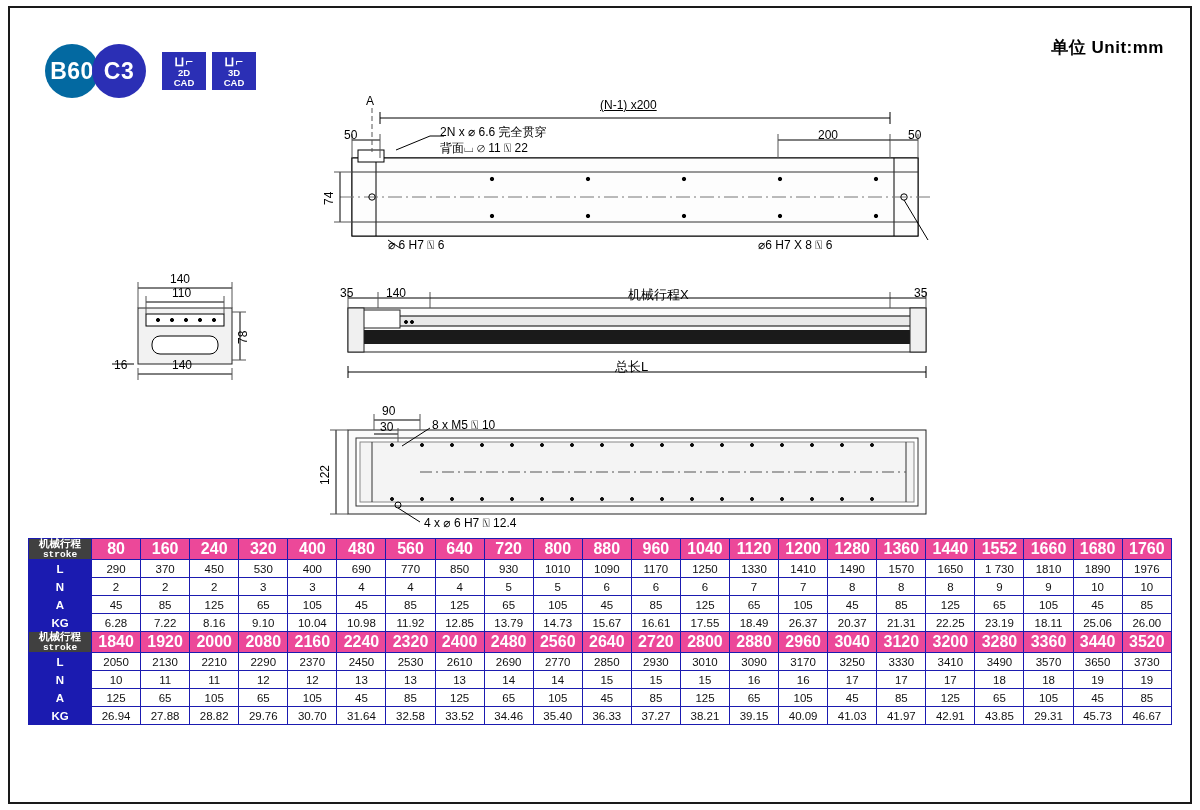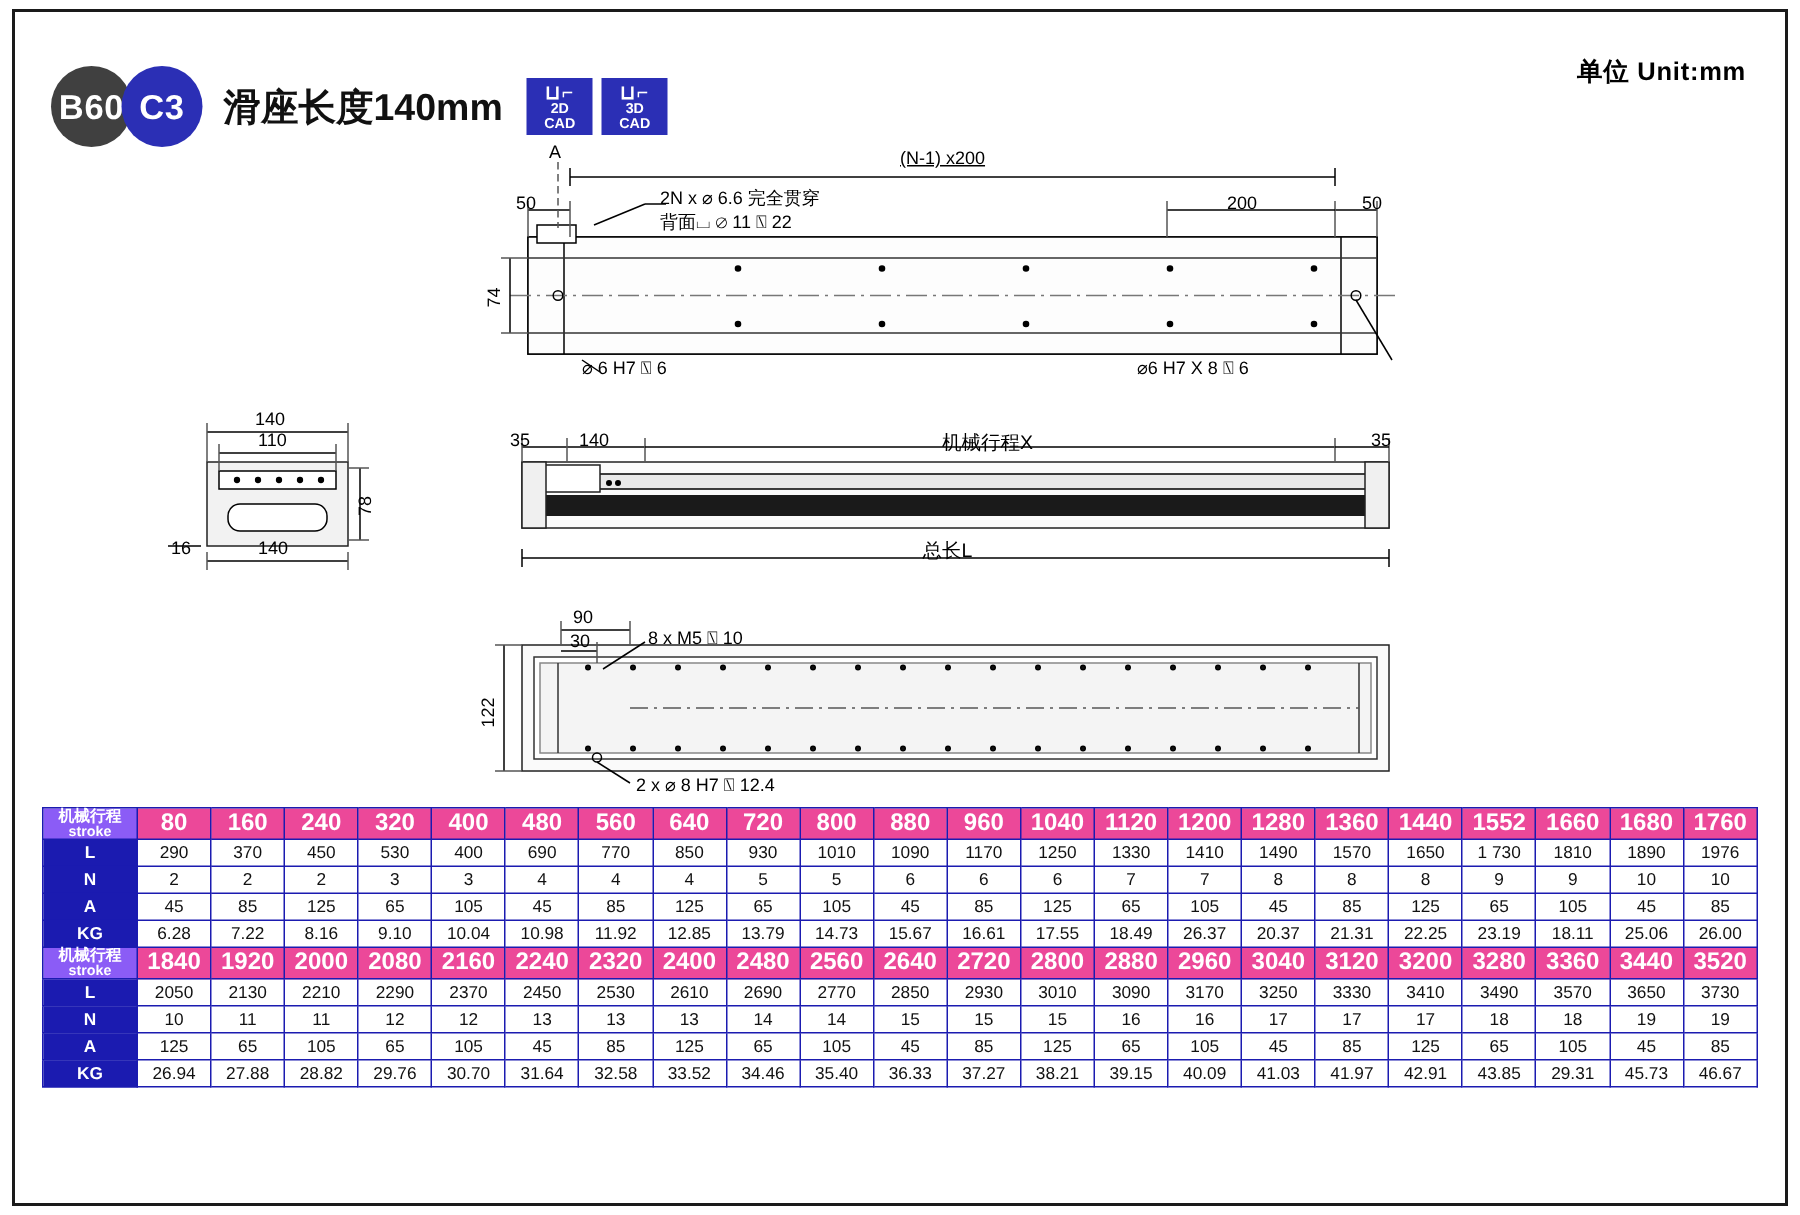--- a/index.html
+++ b/index.html
@@ -17,23 +17,23 @@
   }
   .border-outer{
     position:absolute;left:8px;top:6px;width:1184px;height:798px;
     border:2px solid #1a1a1a;
     box-sizing:border-box;
   }
   
   .badge-row{position:absolute;left:34px;top:44px;display:flex;align-items:center;}
   .badge{
     width:54px;height:54px;border-radius:50%;
-    background:#404040;color:#fff;
+    background:#0369a1;color:#fff;
     display:flex;align-items:center;justify-content:center;
-    font-size:23px;font-weight:bold;letter-spacing:0.5px;
+    font-size:23px;font-weight:bold;letter-spacing:0.5px;margin-left:11px;
   }
   .badge.b2{margin-left:-7px;background:#2b2fb5;}
   .title-text{
     margin-left:14px;font-size:25px;font-weight:bold;color:#111;
   }
   .cad-box{
     width:44px;height:38px;background:#2b2fb5;color:#fff;
     display:flex;flex-direction:column;align-items:center;justify-content:flex-end;
     font-size:9.5px;font-weight:bold;line-height:1.05;padding-bottom:2px;
     box-sizing:border-box;position:relative;
@@ -59,21 +59,21 @@
   table.spec td{
     border:1px solid #1b1bb0;
     text-align:center;
     height:17px;
     padding:0 1px;
     color:#111;
     background:#fff;
     white-space:nowrap;
   }
   table.spec td.hdr{
-    background:#8b5cf6;color:#fff;font-weight:bold;font-size:11px;line-height:1.0;
+    background:#404040;color:#fff;font-weight:bold;font-size:11px;line-height:1.0;font-family:Liberation Mono, monospace;
   }
   table.spec td.rowlbl{
     background:#1b1bb0;color:#fff;font-weight:bold;width:60px;font-size:11.5px;
   }
   table.spec td.hdrnum{
     background:#ec4899;color:#fff;font-weight:bold;font-size:16px;
   }
   .note{
     position:absolute;left:40px;top:770px;
     color:#c00000;font-size:13px;font-weight:bold;
@@ -83,21 +83,20 @@
 </style>
 </head>
 <body>
 
 <div class="page">
   <div class="border-outer"></div>
 
   <div class="badge-row">
     <div class="badge">B60</div>
     <div class="badge b2">C3</div>
-    <div class="title-text">滑座长度140mm</div>
     <div class="cad-wrap">
       <div class="cad-box">
         <span class="glyph">⊔⌐</span>
         <span>2D</span>
         <span>CAD</span>
       </div>
       <div class="cad-box">
         <span class="glyph">⊔⌐</span>
         <span>3D</span>
         <span>CAD</span>
@@ -310,21 +309,21 @@
   <div class="lbl" style="left:340px;top:286px;">35</div>
   <div class="lbl" style="left:386px;top:286px;">140</div>
   <div class="lbl cn" style="left:628px;top:286px;">机械行程X</div>
   <div class="lbl" style="left:914px;top:286px;">35</div>
   <div class="lbl cn" style="left:615px;top:358px;">总长L</div>
 
   <div class="lbl" style="left:382px;top:404px;">90</div>
   <div class="lbl" style="left:380px;top:420px;">30</div>
   <div class="lbl" style="left:432px;top:418px;">8 x   M5    ⍂  10</div>
   <div class="lbl" style="left:318px;top:485px;transform:rotate(-90deg);transform-origin:left top;">122</div>
-  <div class="lbl" style="left:424px;top:516px;">2 x  ⌀  8  H7   ⍂  12.4</div>
+  <div class="lbl" style="left:424px;top:516px;">4 x  ⌀  6  H7   ⍂  12.4</div>
 
   <table class="spec">
     <tbody>
       <tr>
         <td class="hdr">
           <span class="cn-hdr-1">机械行程</span>
           <span class="cn-hdr-2">stroke</span>
         </td>
         <td class="hdrnum">80</td>
         <td class="hdrnum">160</td>

